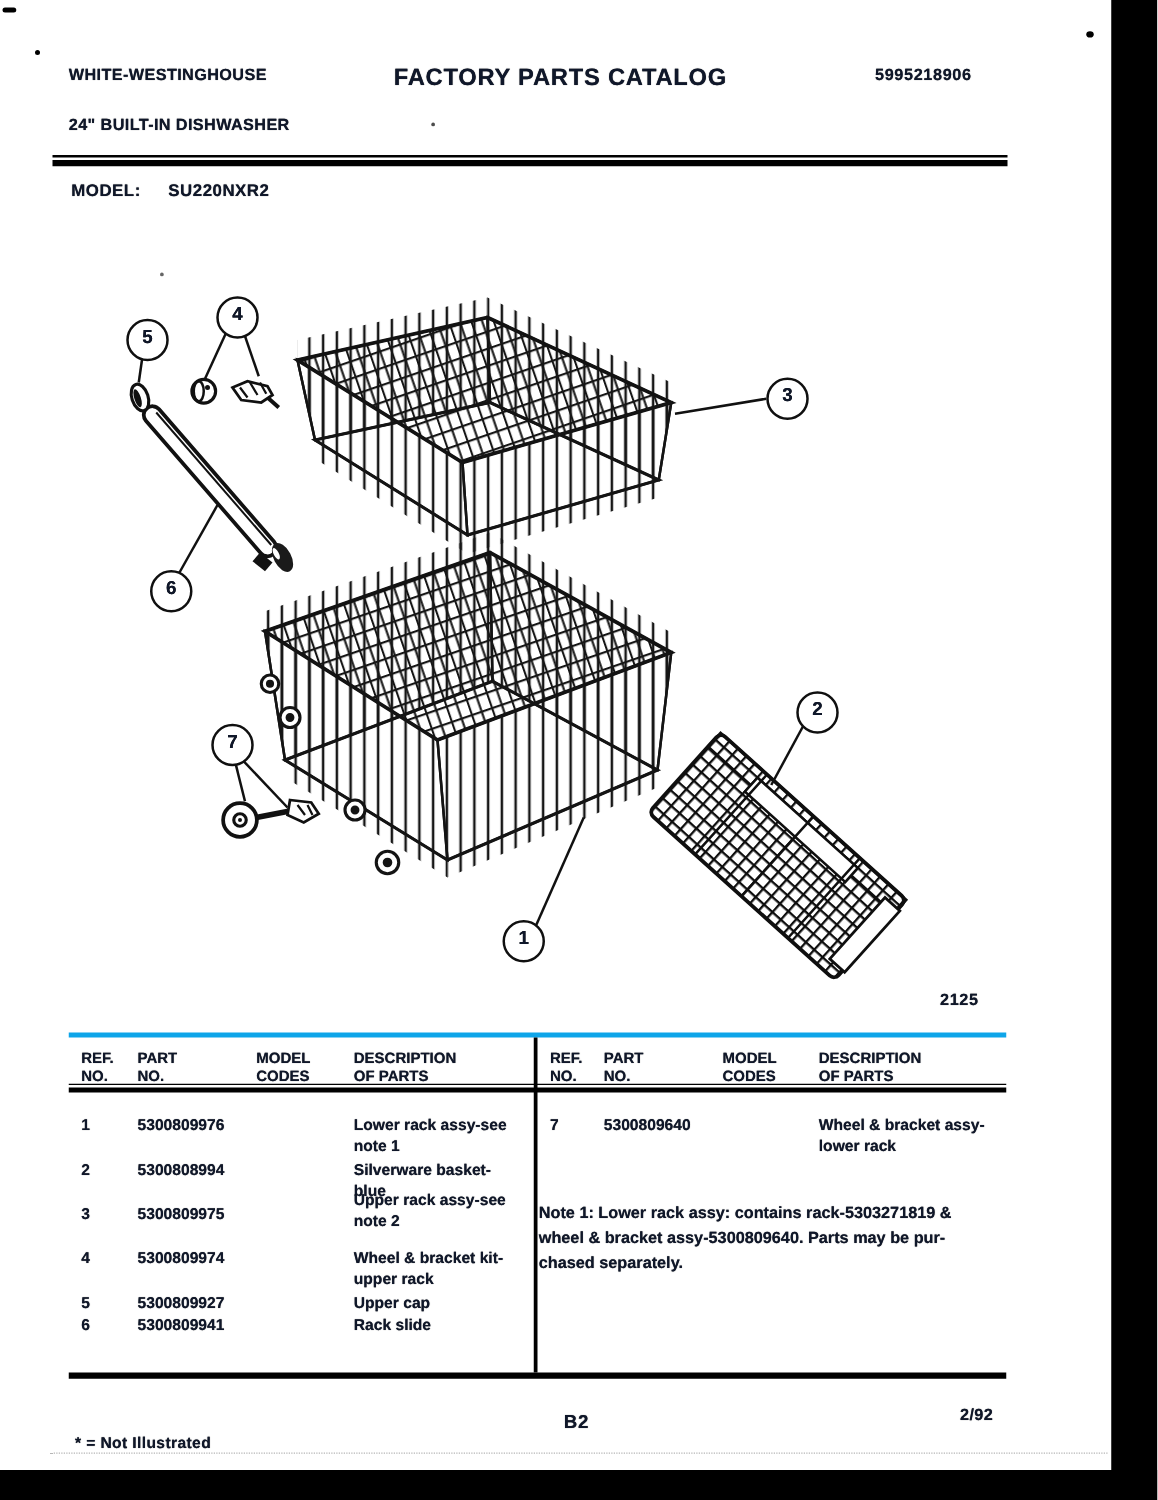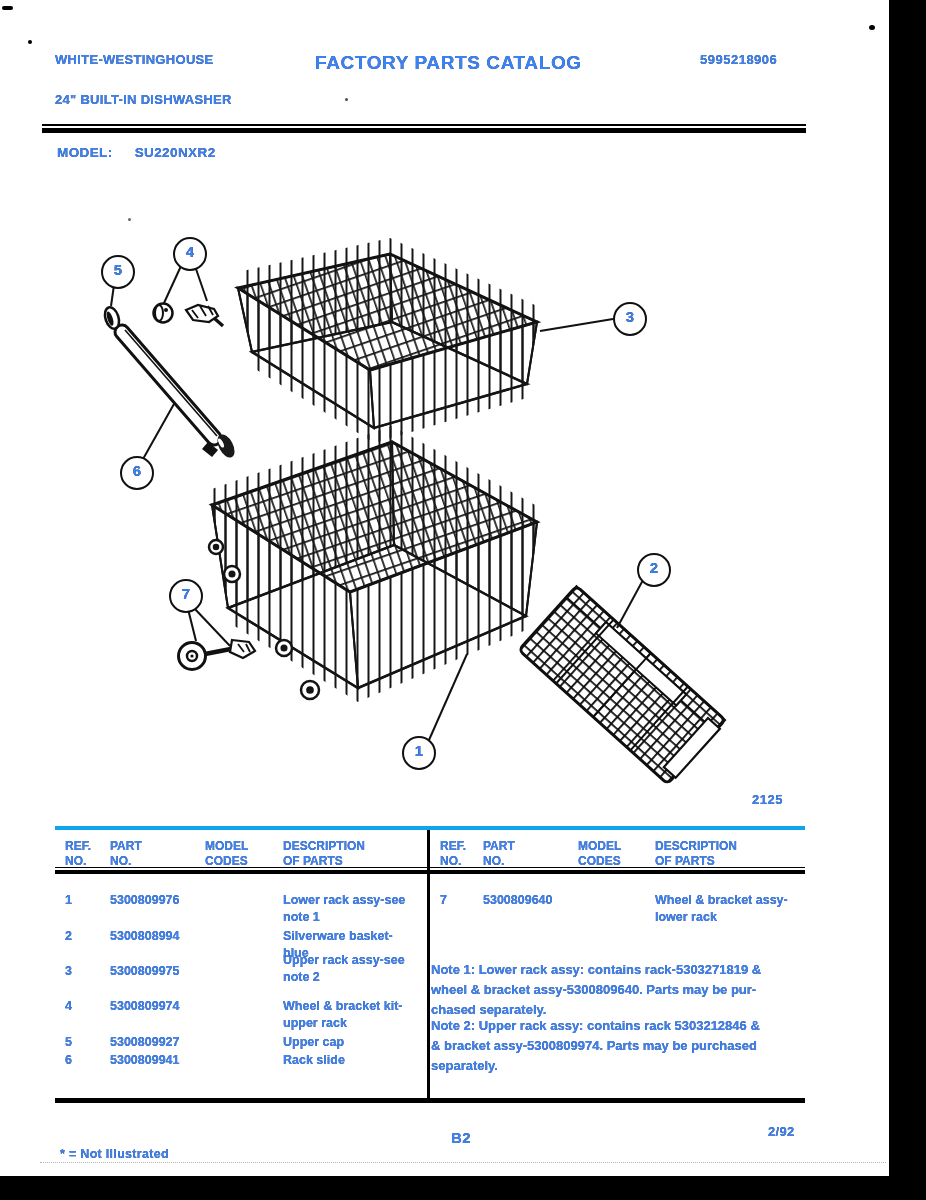--- a/index.html
+++ b/index.html
@@ -1,17 +1,17 @@
 <!DOCTYPE html>
 <html><head>
 <meta charset="utf-8">
 <style>
   html,body{margin:0;padding:0;background:#e8e8e8;}
   .page{position:relative;width:926px;height:1200px;background:#ffffff;overflow:hidden;
-        font-family:"Liberation Sans", sans-serif;color:#3b82f6;}
+        font-family:"Liberation Sans", sans-serif;color:#0f172a;}
   .abs{position:absolute;}
   .t{font-weight:700;text-shadow:0 0 .6px rgba(0,0,0,.85);letter-spacing:.3px;}
   
   .brand{font-size:13px;line-height:20px;white-space:pre-line;}
   .title{font-size:19px;letter-spacing:.6px;text-align:center;}
   .pubnum{font-size:13px;letter-spacing:.5px;}
   .rule-thin{left:42px;top:124px;width:764px;height:2px;background:#000;}
   .rule-thick{left:42px;top:128px;width:764px;height:5px;background:#000;}
   .model-line{left:57px;top:145px;font-size:13.5px;letter-spacing:.4px;}
   .model-line .val{margin-left:22px;}
@@ -251,22 +251,19 @@
     <div>
       <div class="cell r-ref" style="top:62px;">7</div>
       <div class="cell r-part" style="top:62px;">5300809640</div>
       <div class="cell r-desc" style="top:62px;">Wheel &amp; bracket assy-
 lower rack</div>
     </div>
 
     <div class="note" style="top:130px;">Note 1: Lower rack assy: contains rack-5303271819 &amp;
 wheel &amp; bracket assy-5300809640. Parts may be pur-
 chased separately.</div>
-    <div class="note" style="top:186px;">Note 2: Upper rack assy: contains rack 5303212846 &amp;
-&amp; bracket assy-5300809974. Parts may be purchased
-separately.</div>
   </section>
 
   <div class="abs t foot-legend">* = Not Illustrated</div>
   <div class="abs t foot-page">B2</div>
   <div class="abs t foot-date">2/92</div>
 
 </div>
 
 </body></html>

